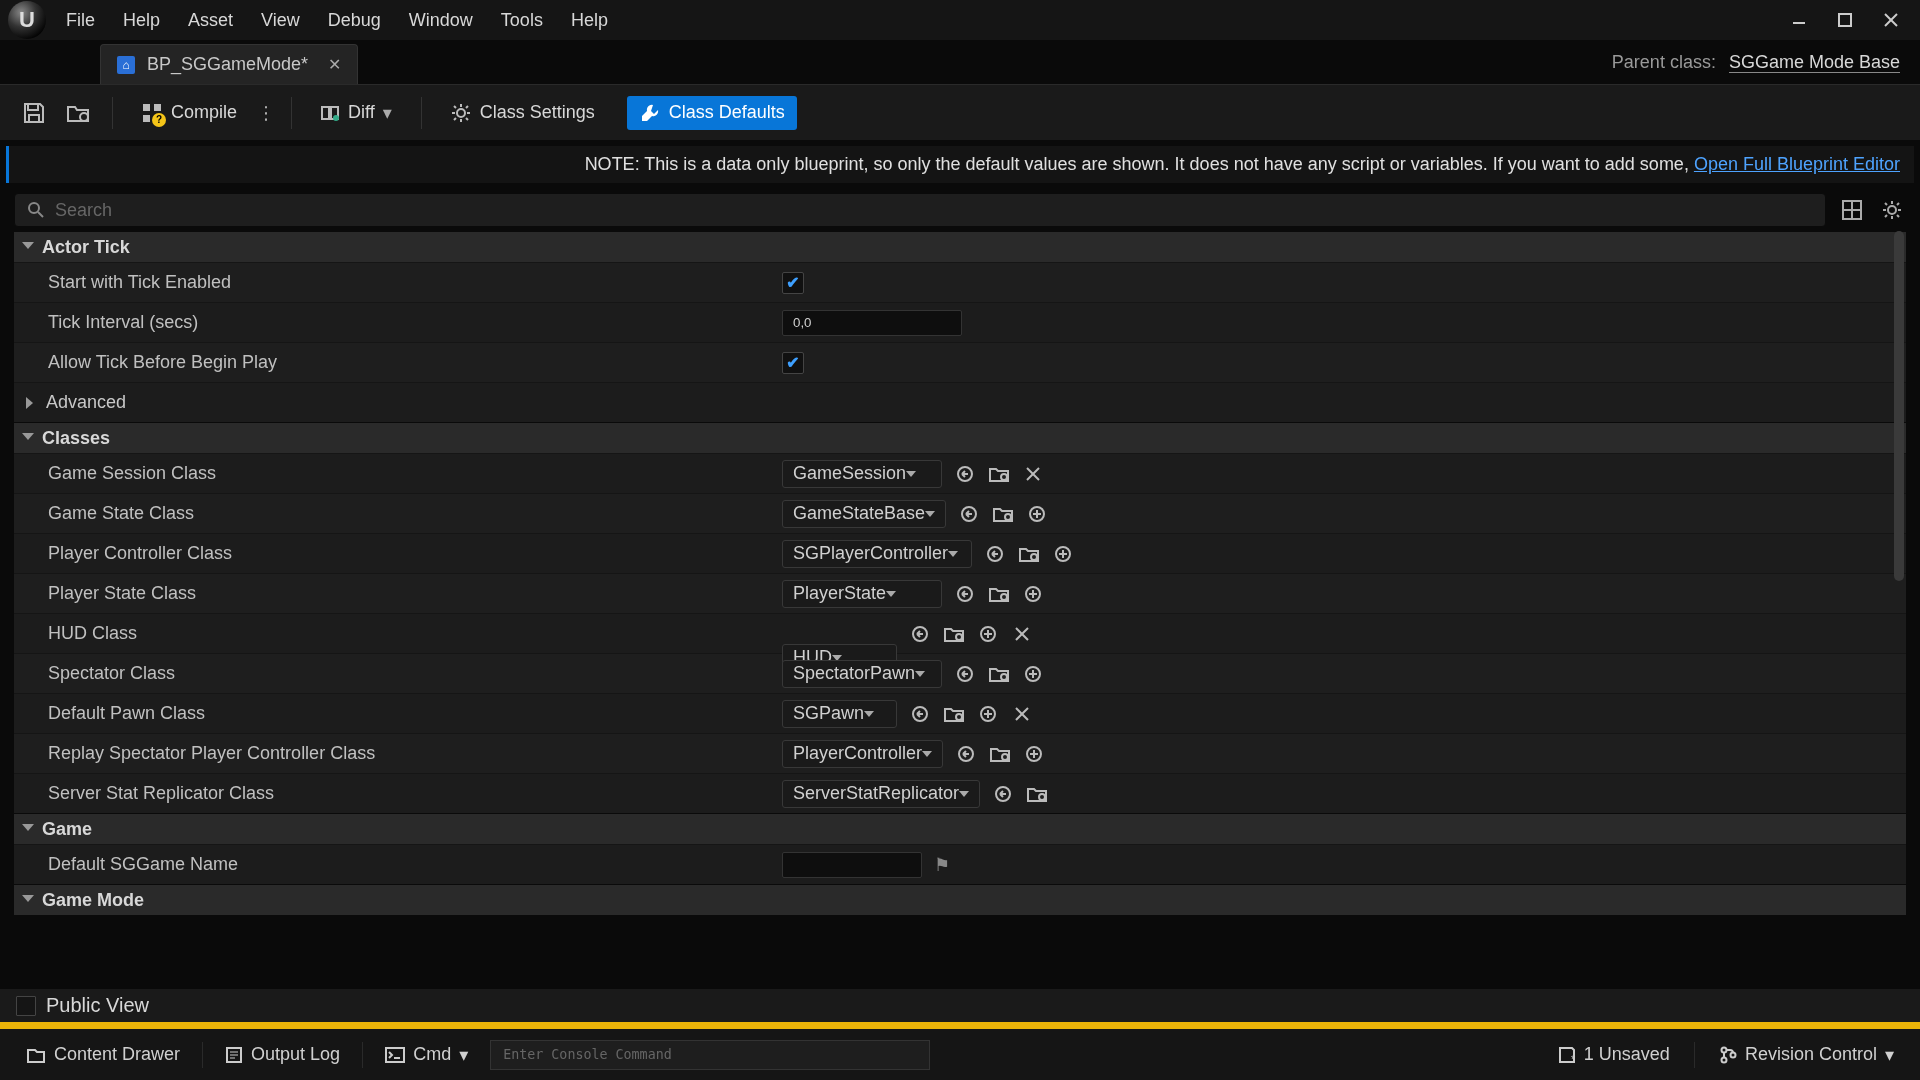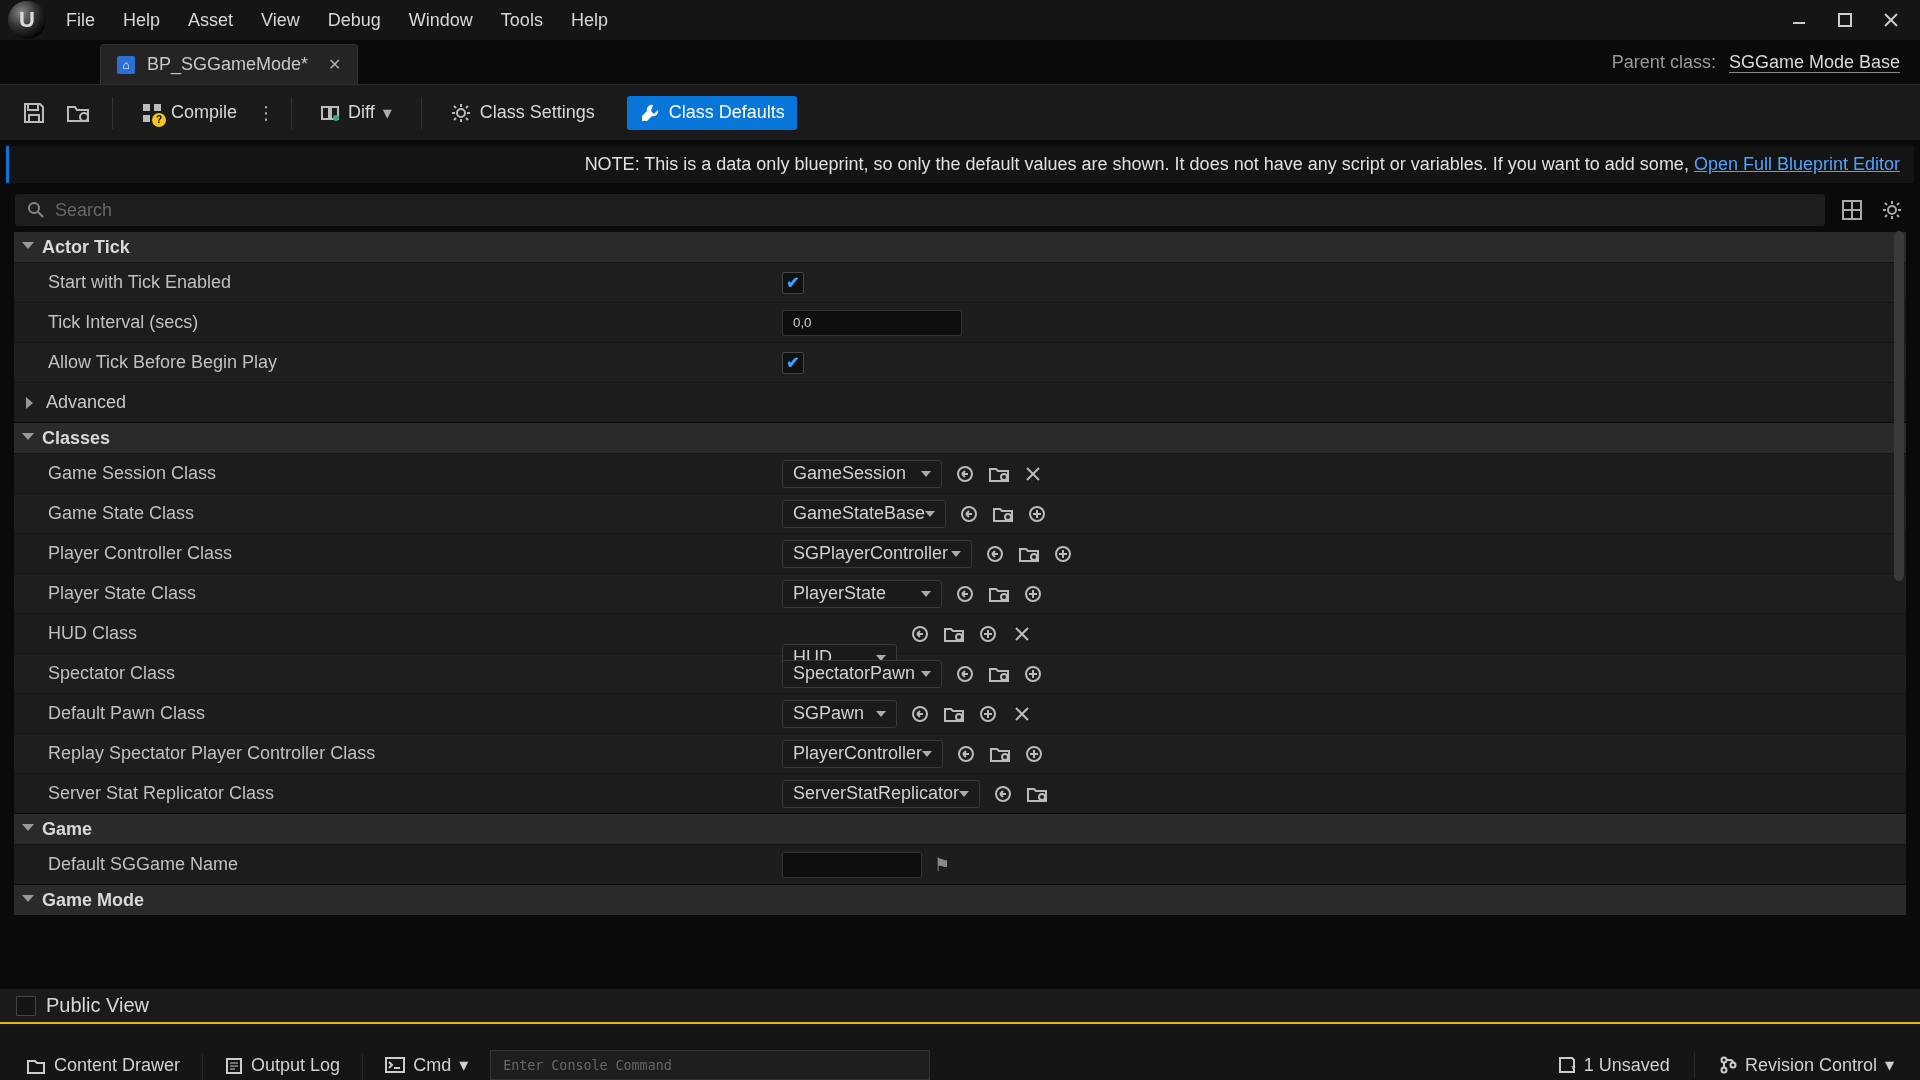--- a/index.html
+++ b/index.html
@@ -50,34 +50,34 @@
 .caret.down { border-left: 6px solid transparent; border-right: 6px solid transparent; border-top: 7px solid #999; }
 .caret.right { border-top: 6px solid transparent; border-bottom: 6px solid transparent; border-left: 7px solid #999; }
 .prop-row { display: flex; align-items: center; height: 40px; background: #1c1c1c; border-top: 1px solid #151515; }
 .prop-row:nth-child(odd){ background:#1e1e1e; }
 .prop-label { width: 760px; padding-left: 34px; color: #c0c0c0; }
 .prop-value { flex: 1; display: flex; align-items: center; gap: 12px; padding-left: 8px; }
 .checkbox { width: 22px; height: 22px; background: #111; border: 1px solid #444; border-radius: 2px; display: flex; align-items: center; justify-content: center; cursor: pointer; }
 .checkbox.checked::after { content:"✔"; color:#3ea0ff; font-size:16px; font-weight:bold; }
 .num-input { width: 180px; height: 26px; background: #0e0e0e; border: 1px solid #333; color: #d0d0d0; padding: 0 10px; border-radius: 2px; }
 .text-input { width: 140px; height: 26px; background: #0e0e0e; border: 1px solid #333; color: #d0d0d0; padding: 0 10px; border-radius: 2px; }
-.dropdown { min-width: 160px; height: 28px; background: #1a1a1a; border: 1px solid #383838; border-radius: 3px; display: flex; align-items: center; justify-content: space-between; padding: 0 10px; cursor: pointer; color: #d0d0d0; }
+.dropdown { min-width: 160px; height: 28px; background: #1a1a1a; border: 1px solid #383838; border-radius: 3px; display: flex; align-items: center; padding: 0 10px; cursor: pointer; color: #d0d0d0; }
 .dropdown.wide { min-width: 190px; }
 .dd-caret { border-left: 5px solid transparent; border-right: 5px solid transparent; border-top: 6px solid #aaa; }
 .picker-btn { width: 22px; height: 22px; color: #b0b0b0; cursor: pointer; display:flex; align-items:center; justify-content:center; font-size:16px; }
 .flag-icon { color: #888; font-size: 18px; cursor:pointer; }
 
 
 .scrollzone { position:relative; }
 .vscroll { position:absolute; right:2px; top:0; width:10px; height:350px; background:#3a3a3a; border-radius:5px; }
 
 
 .pubview { height: 34px; background: #1a1a1a; border-top:1px solid #0a0a0a; display: flex; align-items: center; padding: 0 16px; gap: 10px; margin-top: auto; color:#d8d8d8; font-size:20px;}
 .pv-check { width: 20px; height: 20px; background: #151515; border: 1px solid #444; cursor:pointer; border-radius:1px;}
-.statusbar { height: 58px; background: #151515; border-top: 2px solid #eab308; display: flex; align-items: flex-end; padding: 0 16px; gap: 12px; }
+.statusbar { height: 58px; background: #151515; border-top: 7px solid #eab308; display: flex; align-items: center; padding: 0 16px; gap: 12px; }
 .status-btn { display: flex; align-items: center; gap: 8px; padding: 4px 10px; color: #d0d0d0; cursor: pointer; }
 .status-sep { width: 1px; height: 26px; background: #2a2a2a; }
 .cmd-input { flex: 0 0 440px; height: 30px; background: #1e1e1e; border: 1px solid #333; padding: 0 12px; color: #c8c8c8; font-family: monospace; }
 .cmd-input::placeholder { color: #666; font-style: normal; }
 .status-right { margin-left:auto; display:flex; gap:14px; align-items:center; }
 
 .layout { display:flex; flex-direction:column; height:1080px; width:1920px; }
 .mainarea { display:flex; flex-direction:column; flex:1; min-height:0; position:relative;}
 svg { display:block; }
 </style>

